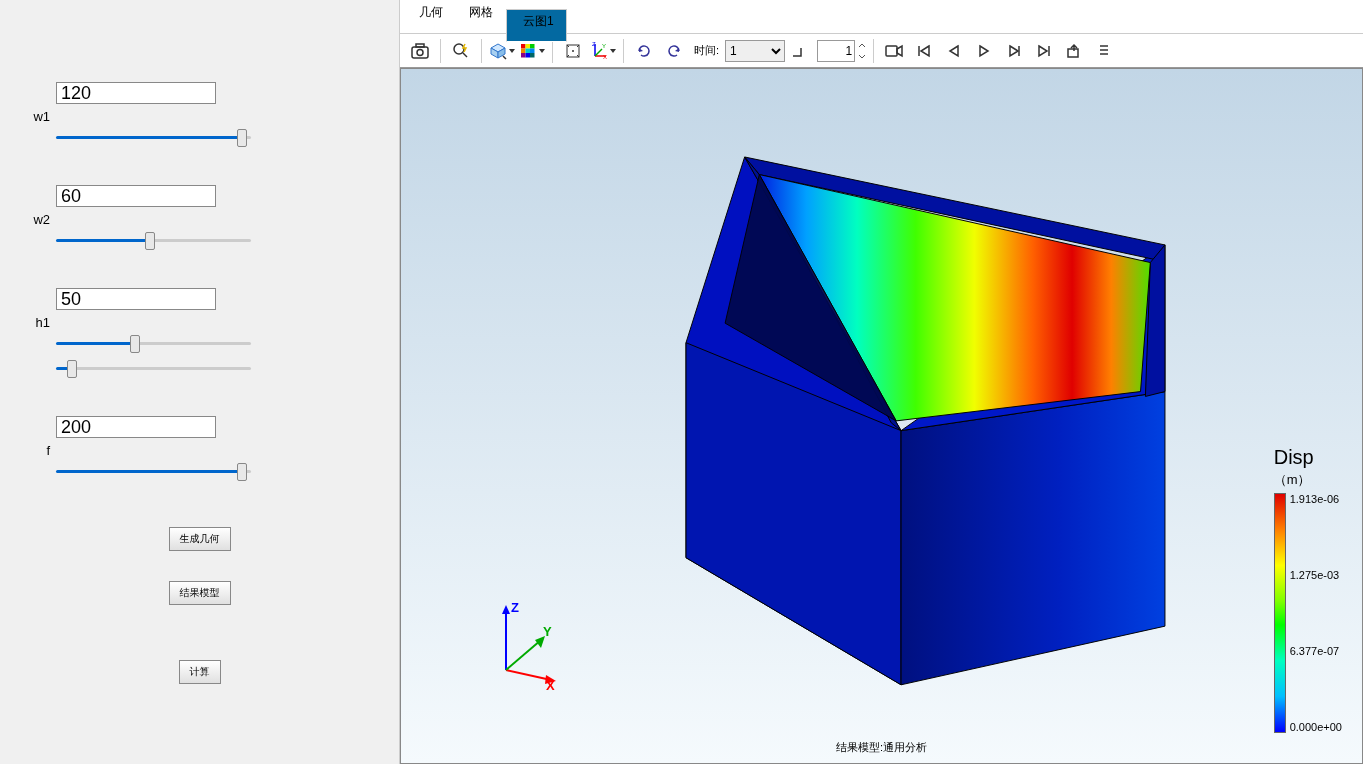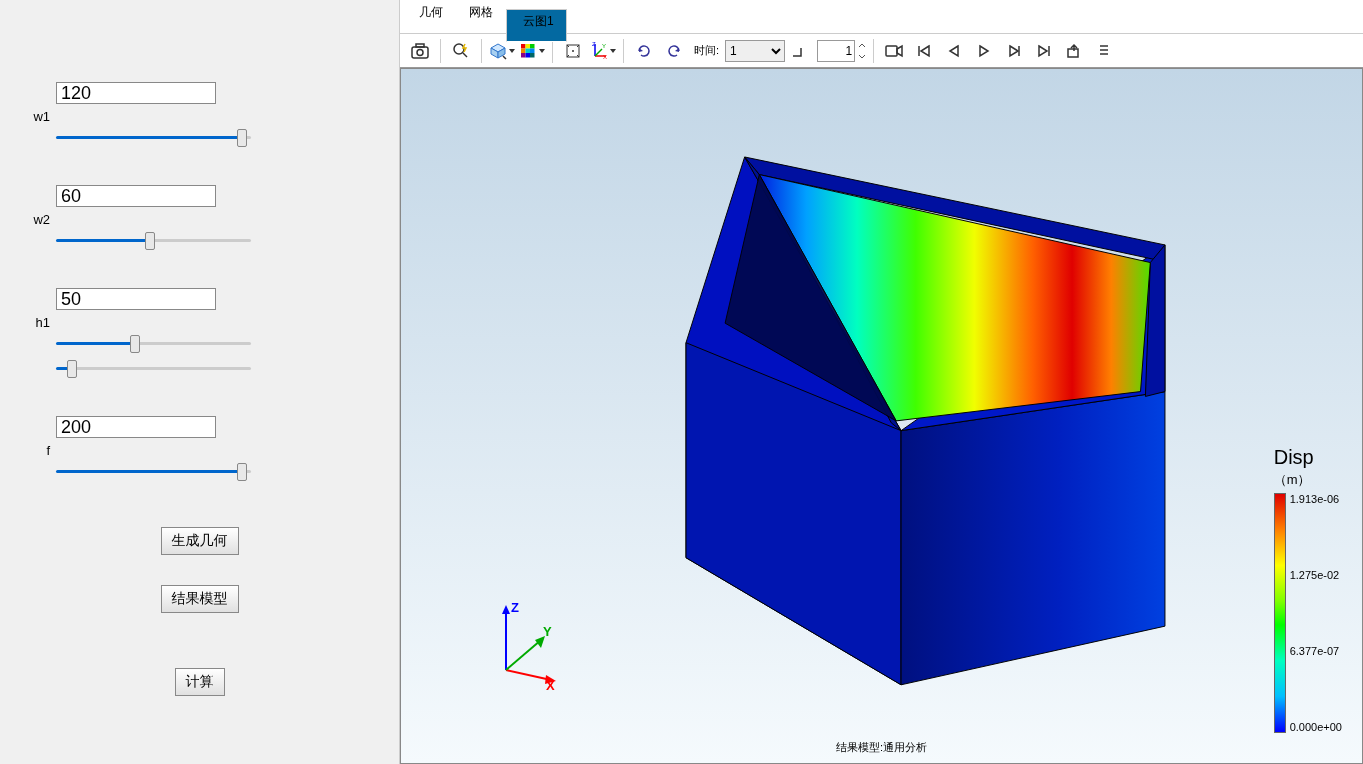--- a/index.html
+++ b/index.html
@@ -16,21 +16,21 @@
 .toolbar-label { font-size: 11px; margin: 0 4px; }
 .toolbar-select { width: 60px; height: 22px; border: 1px solid #999; font-size: 12px; }
 .toolbar-input { width: 38px; height: 22px; border: 1px solid #999; font-size: 12px; text-align: right; padding-right: 2px; }
 .viewport { flex: 1; position: relative; background: linear-gradient(to bottom, #c2d6e6, #f5fafd); border: 1px solid #888; margin: 0; overflow: hidden; }
 .param-row { display: flex; align-items: center; margin-bottom: 4px; margin-top: 12px; }
 .param-label { width: 30px; text-align: right; margin-right: 6px; font-size: 13px; margin-top: 47px; }
 .param-input { flex: 1; max-width: 160px; height: 22px; border: 1px solid #888; padding: 0 4px; font-size: 18px; }
 .param-slider { width: 195px; margin-left: 36px; margin-bottom: 14px; }
 input[type=range] { -webkit-appearance: none; height: 3px; background: linear-gradient(to right, #0066cc 0%, #0066cc var(--p,50%), #ccc var(--p,50%)); border-radius: 2px; outline: none; }
 input[type=range]::-webkit-slider-thumb { -webkit-appearance: none; width: 10px; height: 18px; background: #e8e8e8; border: 1px solid #888; border-radius: 2px; cursor: pointer; }
-.action-btn { display: block; margin: 30px auto 0; padding: 4px 10px; background: linear-gradient(#fff,#e0e0e0); border: 1px solid #888; font-size: 14px; cursor: pointer; }
+.action-btn { display: block; margin: 30px auto 0; padding: 4px 10px; background: linear-gradient(#fff,#e0e0e0); border: 1px solid #888; font-size: 10px; cursor: pointer; }
 .action-btn:first-of-type { margin-top: 40px; }
 .triad { position: absolute; left: 90px; bottom: 70px; }
 .legend { position: absolute; right: 20px; bottom: 30px; text-align: left; }
 .legend-title { font-size: 20px; margin-bottom: 2px; }
 .legend-unit { font-size: 13px; margin-bottom: 4px; }
 .legend-bar { display: flex; }
 .legend-gradient { width: 12px; height: 240px; background: linear-gradient(to bottom, #e00000 0%, #ff7f00 15%, #ffff00 30%, #7fff00 45%, #00ff00 55%, #00ffbf 70%, #00bfff 85%, #0000ff 100%); border: 1px solid #666; }
 .legend-ticks { display: flex; flex-direction: column; justify-content: space-between; margin-left: 4px; font-size: 11px; height: 240px; }
 .status-label { position: absolute; bottom: 8px; left: 50%; transform: translateX(-50%); font-size: 11px; }
 .dropdown-caret { display: inline-block; width: 0; height: 0; border-left: 3px solid transparent; border-right: 3px solid transparent; border-top: 4px solid #333; margin-left: 2px; }
@@ -248,21 +248,21 @@
       </svg>
     </div>
 
     <div class="legend">
       <div class="legend-title">Disp</div>
       <div class="legend-unit">（m）</div>
       <div class="legend-bar">
         <div class="legend-gradient"></div>
         <div class="legend-ticks" id="legend-ticks">
             <span>1.913e-06</span>
-            <span>1.275e-02</span>
+            <span>1.275e-03</span>
             <span>6.377e-07</span>
             <span>0.000e+00</span>
           </div>
       </div>
     </div>
 
     <div class="status-label">结果模型:通用分析</div>
   </div>
 </div>
 

